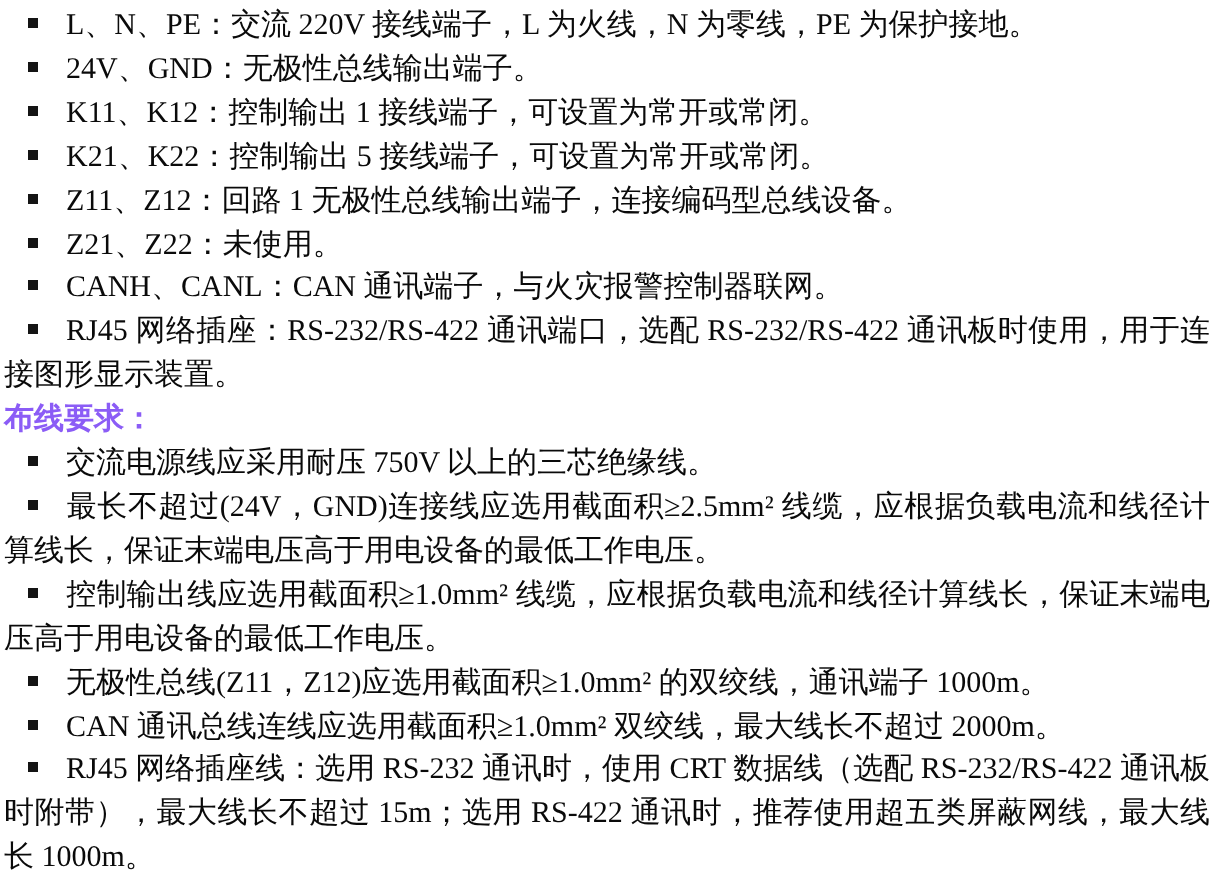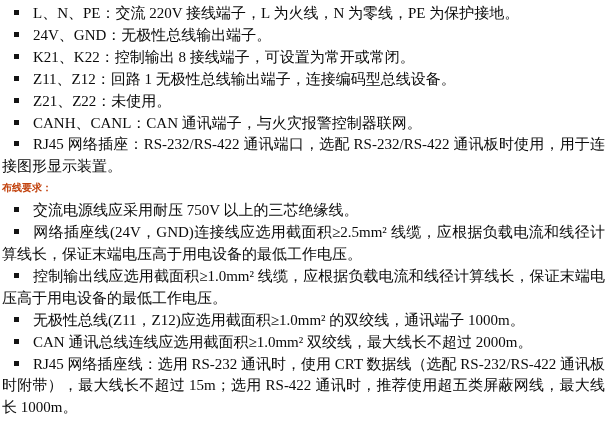--- a/index.html
+++ b/index.html
@@ -11,43 +11,44 @@
     box-sizing:border-box;padding:3px 7px 0 2px;
   }
   .doc{width:100%;}
   p.item{margin:0;text-indent:12px;text-align:justify;text-justify:inter-ideograph;}
   .bullet{
     display:inline-block;width:5px;height:5px;background:#141414;
     margin-right:14px;vertical-align:3px;
   }
   h2.heading{
     margin:0;text-indent:0;
-    font-family:Liberation Mono, monospace;
-    font-weight:bold;font-size:10px;line-height:21.9px;color:#c2410c;
+    font-family:Liberation Serif, serif;
+    font-weight:bold;font-size:15px;line-height:21.9px;color:#8b5cf6;
   }
 </style>
 </head>
 <body>
 
 <div class="doc">
 
   <div>
     <p class="item"><span class="bullet"></span><span>L、N、PE：交流 220V 接线端子，L 为火线，N 为零线，PE 为保护接地。</span></p>
     <p class="item"><span class="bullet"></span><span>24V、GND：无极性总线输出端子。</span></p>
-    <p class="item"><span class="bullet"></span><span>K21、K22：控制输出 8 接线端子，可设置为常开或常闭。</span></p>
+    <p class="item"><span class="bullet"></span><span>K11、K12：控制输出 1 接线端子，可设置为常开或常闭。</span></p>
+    <p class="item"><span class="bullet"></span><span>K21、K22：控制输出 5 接线端子，可设置为常开或常闭。</span></p>
     <p class="item"><span class="bullet"></span><span>Z11、Z12：回路 1 无极性总线输出端子，连接编码型总线设备。</span></p>
     <p class="item"><span class="bullet"></span><span>Z21、Z22：未使用。</span></p>
     <p class="item"><span class="bullet"></span><span>CANH、CANL：CAN 通讯端子，与火灾报警控制器联网。</span></p>
     <p class="item"><span class="bullet"></span><span>RJ45 网络插座：RS-232/RS-422 通讯端口，选配 RS-232/RS-422 通讯板时使用，用于连接图形显示装置。</span></p>
   </div>
 
   <h2 class="heading">布线要求：</h2>
 
   <div>
     <p class="item"><span class="bullet"></span><span>交流电源线应采用耐压 750V 以上的三芯绝缘线。</span></p>
-    <p class="item"><span class="bullet"></span><span>网络插座线(24V，GND)连接线应选用截面积≥2.5mm² 线缆，应根据负载电流和线径计算线长，保证末端电压高于用电设备的最低工作电压。</span></p>
+    <p class="item"><span class="bullet"></span><span>最长不超过(24V，GND)连接线应选用截面积≥2.5mm² 线缆，应根据负载电流和线径计算线长，保证末端电压高于用电设备的最低工作电压。</span></p>
     <p class="item"><span class="bullet"></span><span>控制输出线应选用截面积≥1.0mm² 线缆，应根据负载电流和线径计算线长，保证末端电压高于用电设备的最低工作电压。</span></p>
     <p class="item"><span class="bullet"></span><span>无极性总线(Z11，Z12)应选用截面积≥1.0mm² 的双绞线，通讯端子 1000m。</span></p>
     <p class="item"><span class="bullet"></span><span>CAN 通讯总线连线应选用截面积≥1.0mm² 双绞线，最大线长不超过 2000m。</span></p>
     <p class="item"><span class="bullet"></span><span>RJ45 网络插座线：选用 RS-232 通讯时，使用 CRT 数据线（选配 RS-232/RS-422 通讯板时附带），最大线长不超过 15m；选用 RS-422 通讯时，推荐使用超五类屏蔽网线，最大线长 1000m。</span></p>
   </div>
 
 </div>
 
 </body></html>

